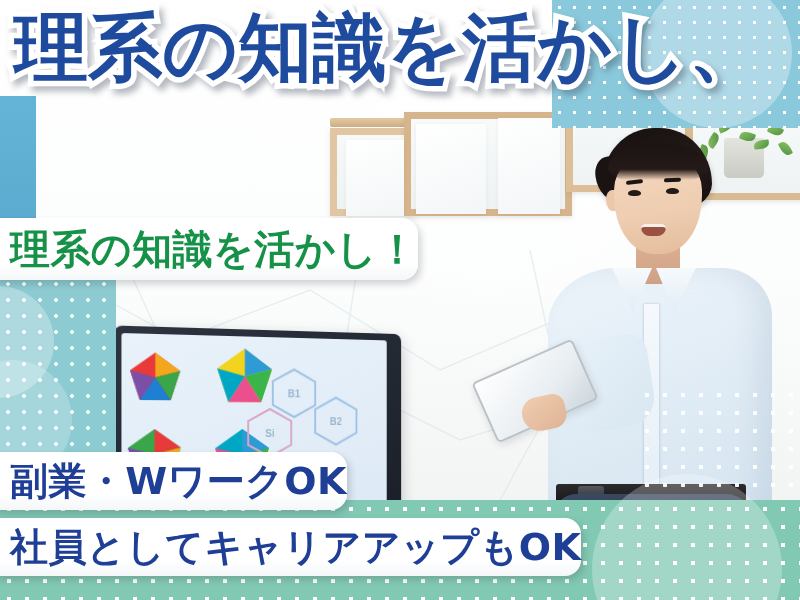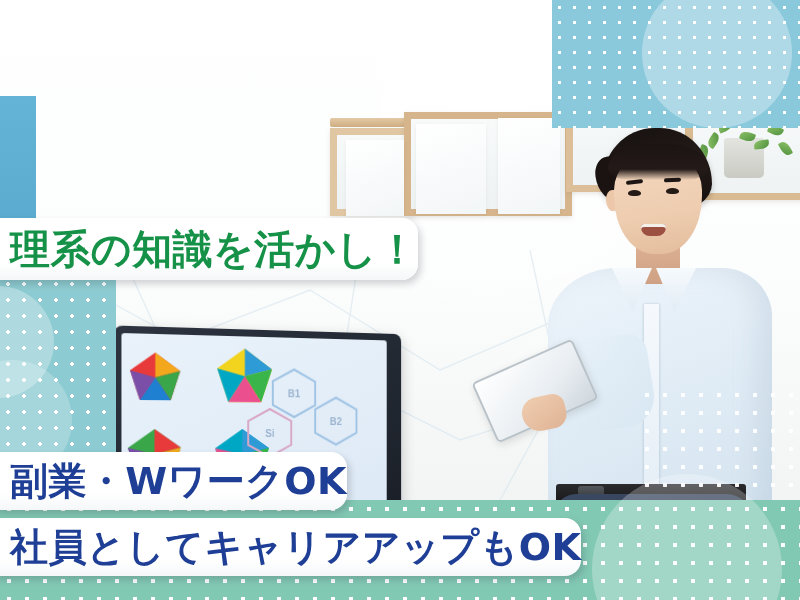--- a/index.html
+++ b/index.html
@@ -371,20 +371,21 @@
     <div class="panel-left"></div>
     <div class="circle-left-a"></div>
     <div class="circle-left-b"></div>
     <div class="band-bottom-left-teal"></div>
     <div class="dots-right-white"></div>
     <div class="band-bottom-green"></div>
     <div class="circle-bottom"></div>
   </div>
 
   <div class="headline">
+    <div class="hl-1">理系の知識を活かし、</div>
   </div>
 
   <div class="band band-sub">
     <span>理系の知識を活かし！</span>
   </div>
 
   <div class="band band-side">
     <span>副業・WワークOK</span>
   </div>
 

